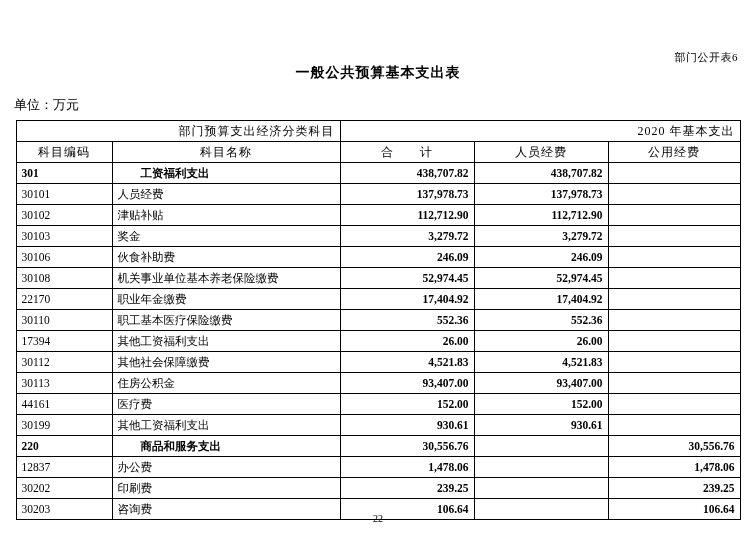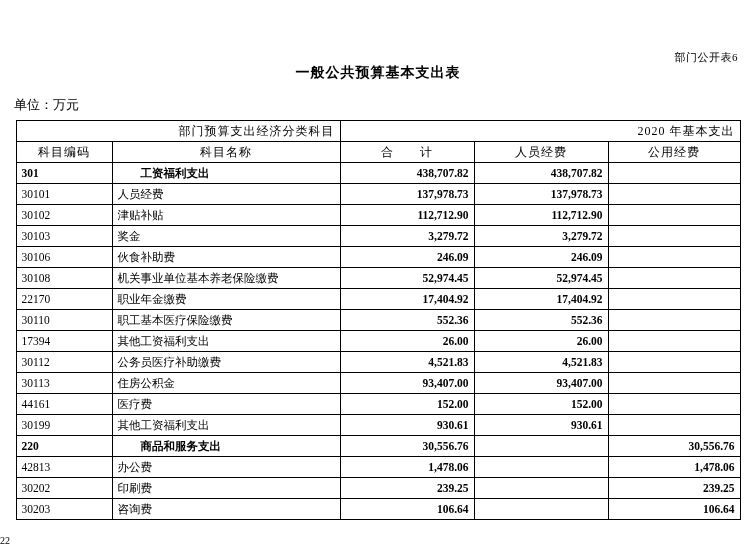--- a/index.html
+++ b/index.html
@@ -84,23 +84,24 @@
     font-weight: bold;
   }
   tr.bold td {
     font-weight: bold;
   }
   tr.bold td.name {
     padding-left: 28px;
   }
   .page-number {
     position: absolute;
-    bottom: 2px;
+    bottom: 24px;
     left: 0;
     width: 756px;
+    text-align: center;
     font-size: 10px;
   }
   col.c-code { width: 96px; }
   col.c-name { width: 228px; }
   col.c-total { width: 134px; }
   col.c-person { width: 134px; }
   col.c-public { width: 132px; }
 </style>
 </head>
 <body>
@@ -193,21 +194,21 @@
         </tr>
         <tr>
           <td class="code">17394</td>
           <td class="name">其他工资福利支出</td>
           <td class="num">26.00</td>
           <td class="num">26.00</td>
           <td class="num"></td>
         </tr>
         <tr>
           <td class="code">30112</td>
-          <td class="name">公务员医疗补助缴费</td>
+          <td class="name">其他社会保障缴费</td>
           <td class="num">4,521.83</td>
           <td class="num">4,521.83</td>
           <td class="num"></td>
         </tr>
         <tr>
           <td class="code">30113</td>
           <td class="name">住房公积金</td>
           <td class="num">93,407.00</td>
           <td class="num">93,407.00</td>
           <td class="num"></td>
@@ -227,21 +228,21 @@
           <td class="num"></td>
         </tr>
         <tr class="bold">
           <td class="code">220</td>
           <td class="name">商品和服务支出</td>
           <td class="num">30,556.76</td>
           <td class="num"></td>
           <td class="num">30,556.76</td>
         </tr>
         <tr>
-          <td class="code">42813</td>
+          <td class="code">12837</td>
           <td class="name">办公费</td>
           <td class="num">1,478.06</td>
           <td class="num"></td>
           <td class="num">1,478.06</td>
         </tr>
         <tr>
           <td class="code">30202</td>
           <td class="name">印刷费</td>
           <td class="num">239.25</td>
           <td class="num"></td>

